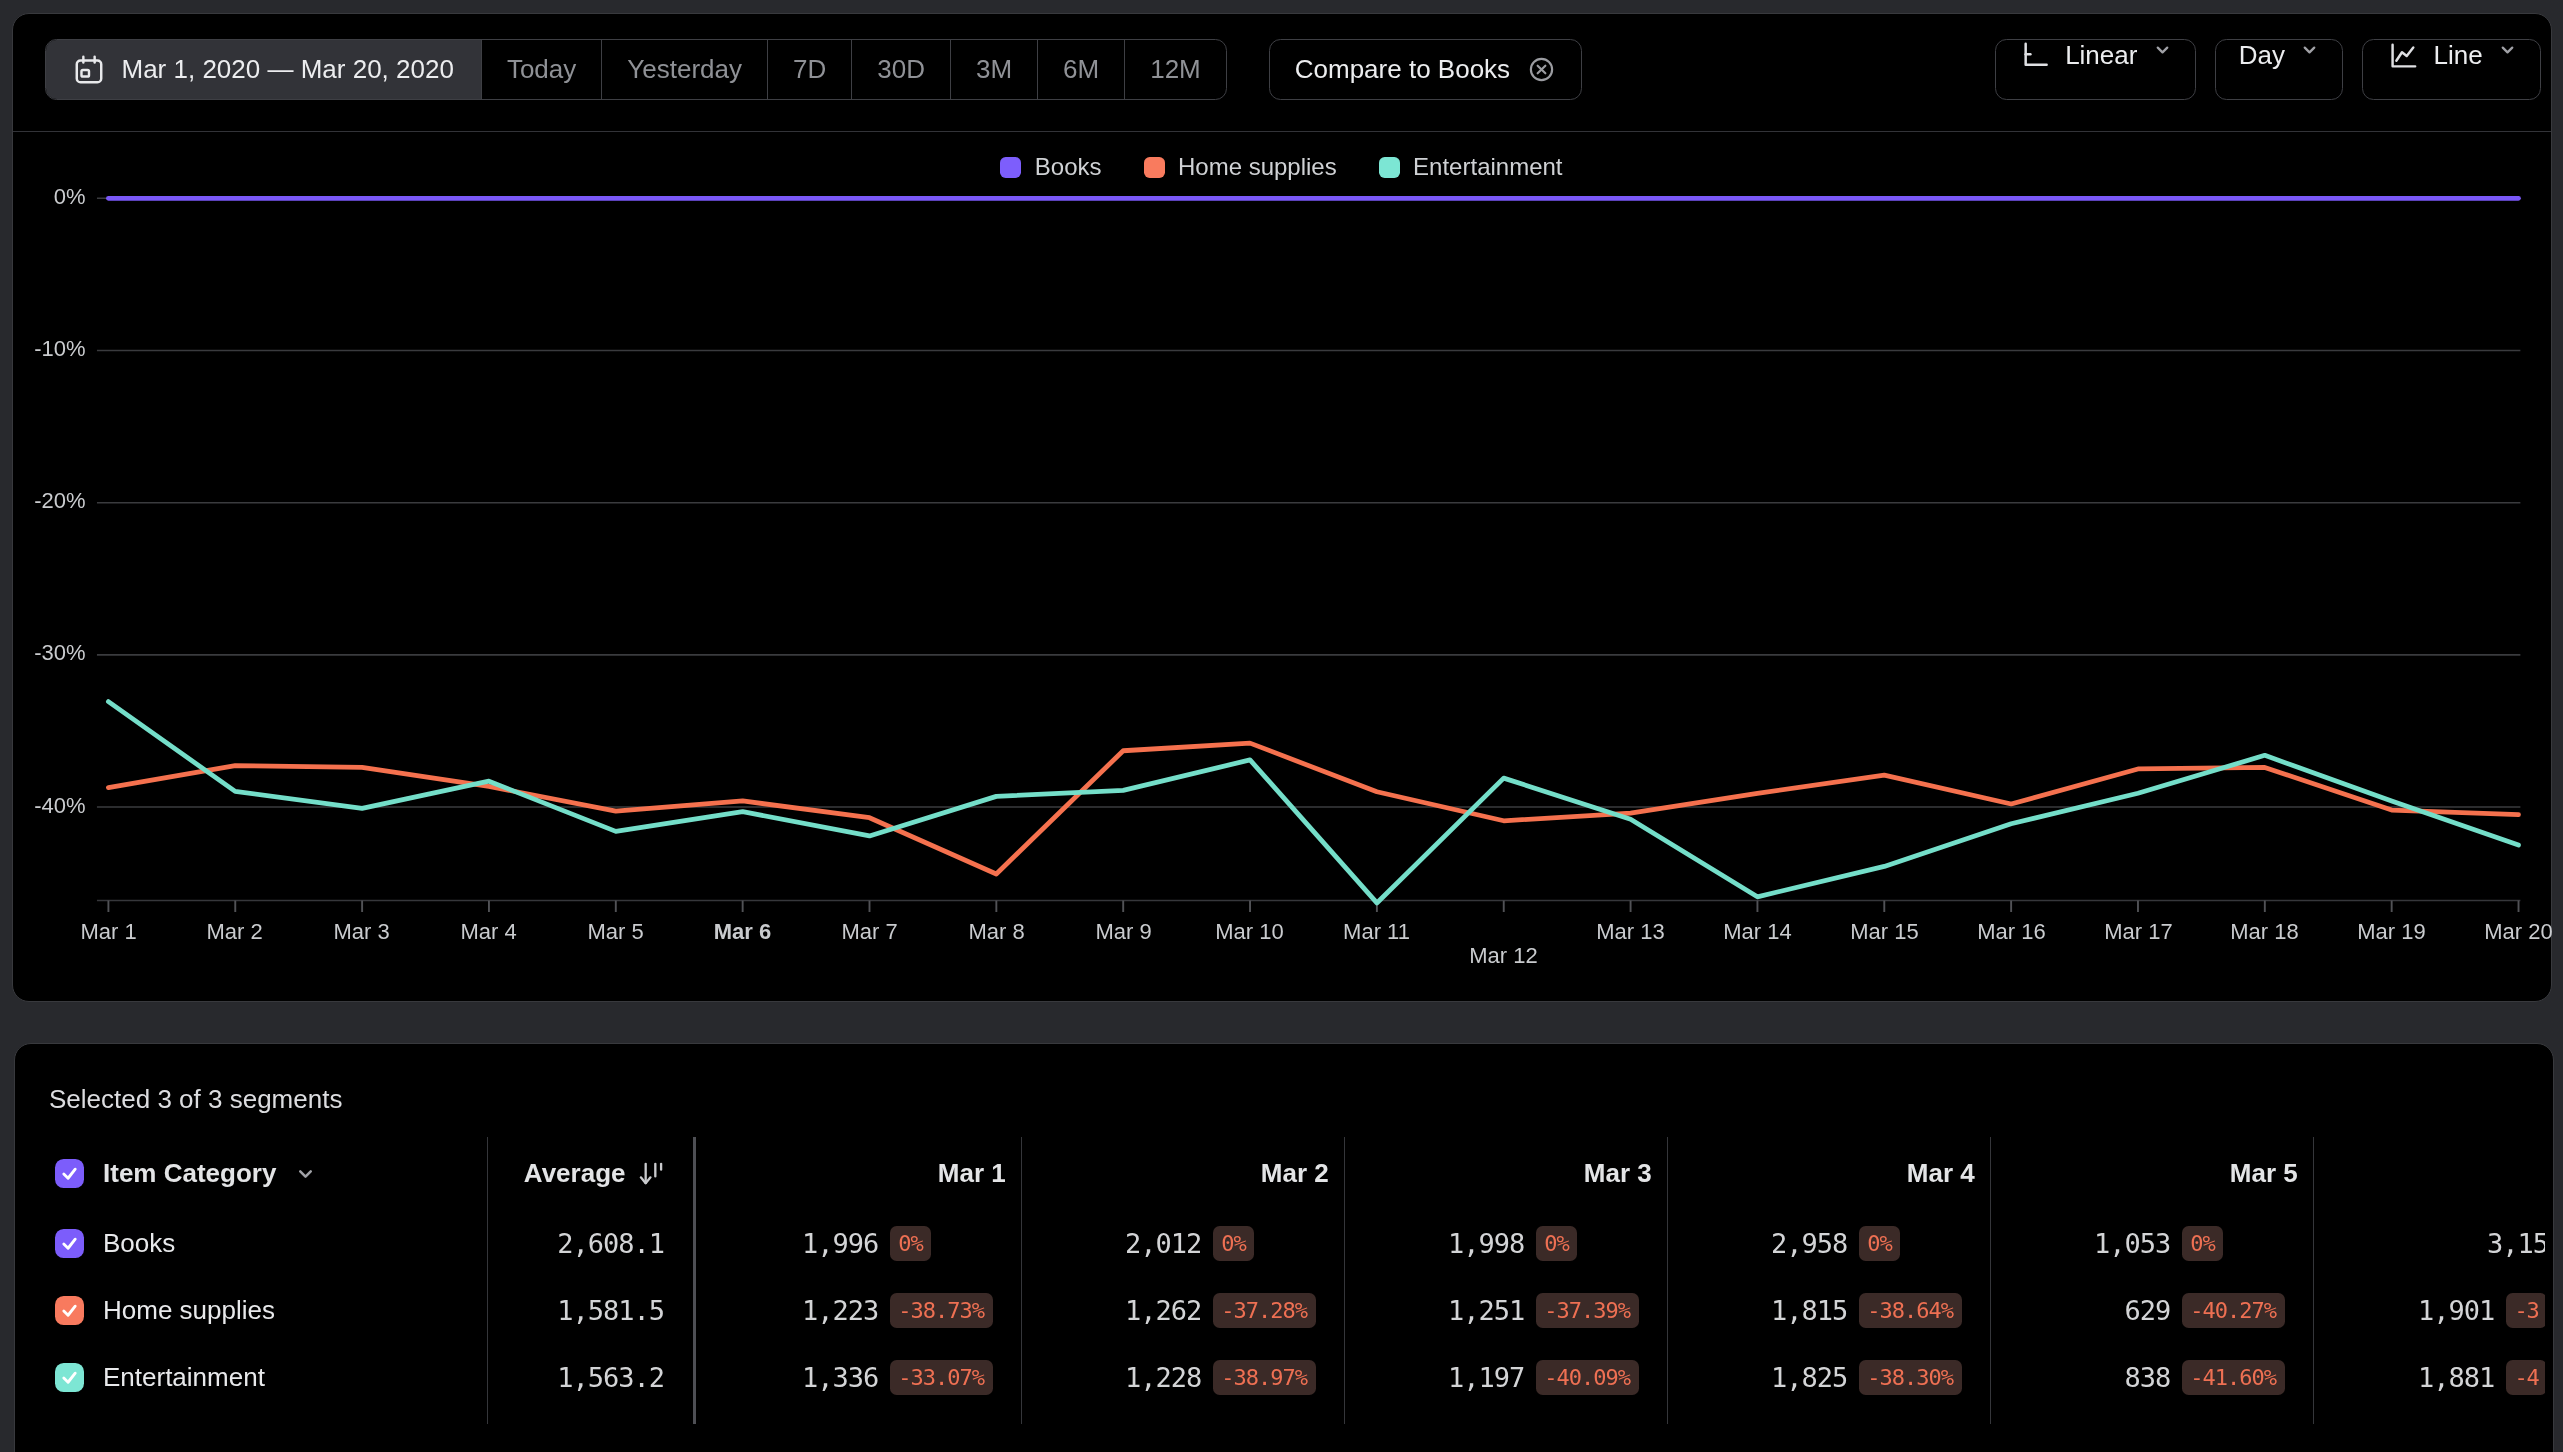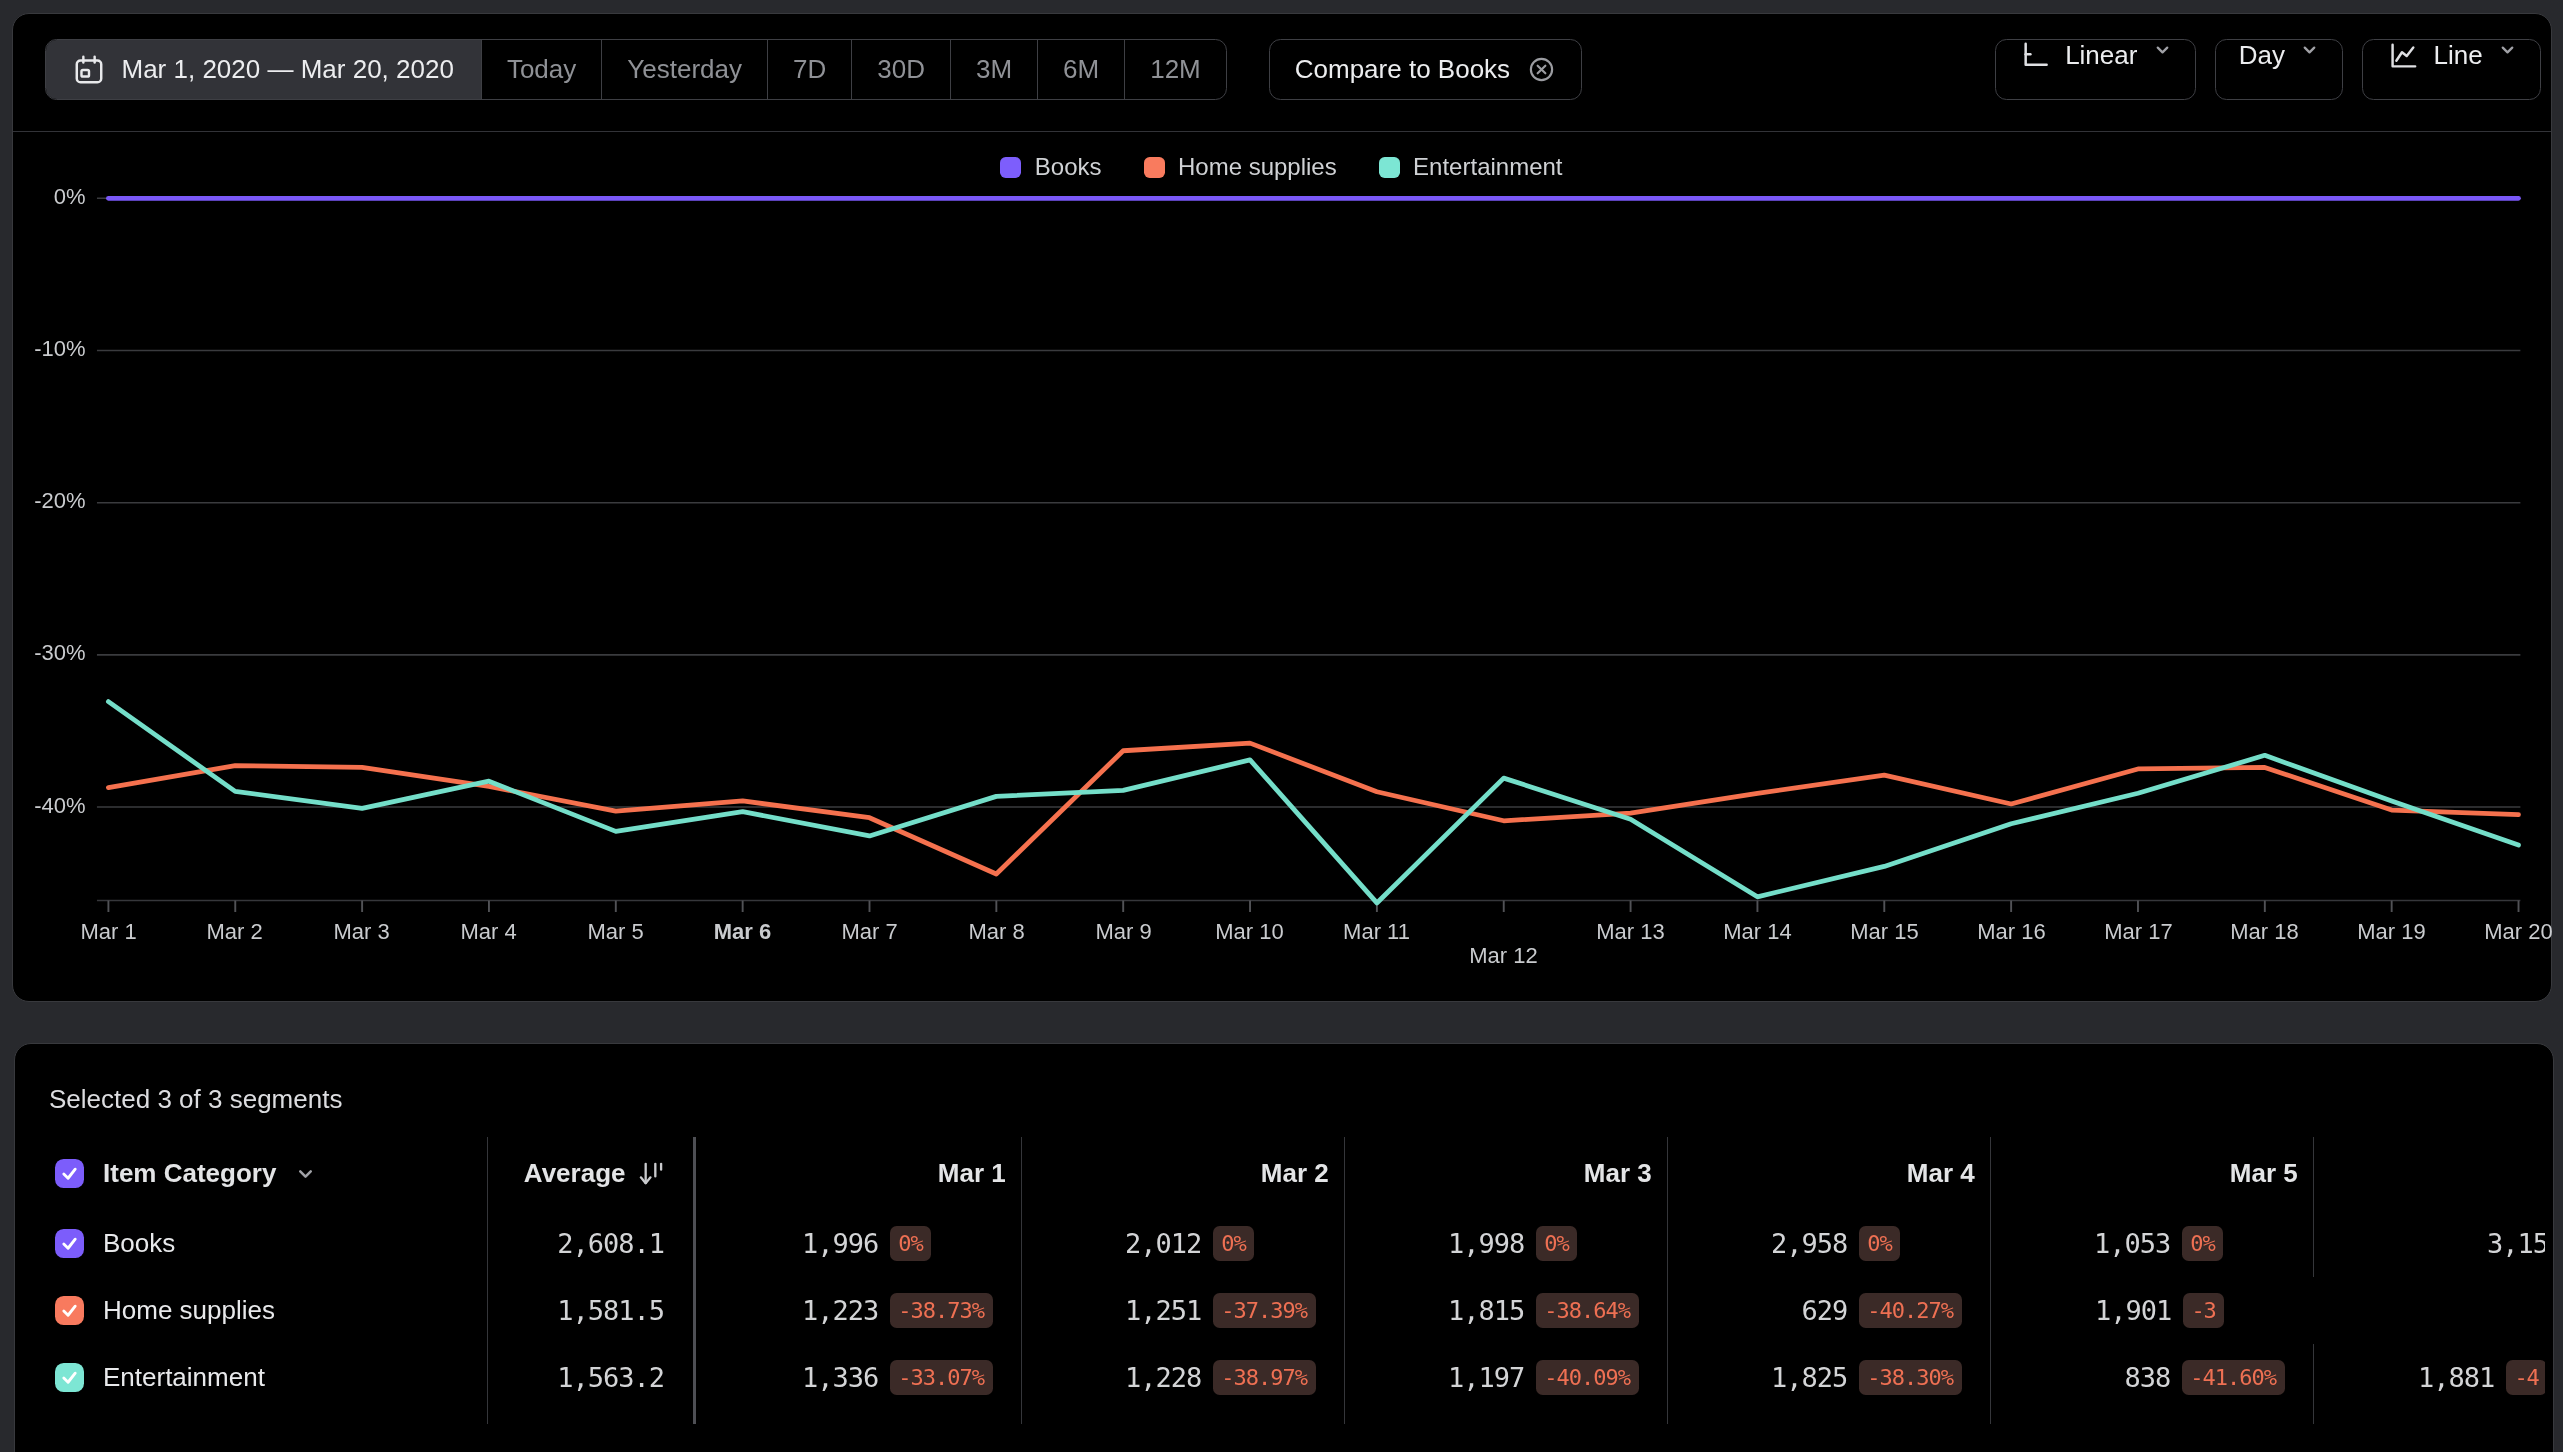--- a/index.html
+++ b/index.html
@@ -321,20 +321,26 @@
         <div class="cell c-avg">
           <span class="mono avg-val">1,581.5</span>
         </div>
         <div class="cell c-day c-m1">
           <span class="mono val">1,223</span>
           <span class="badge-box">
             <span class="mono badge">-38.73%</span>
           </span>
         </div>
         <div class="cell c-day">
+          <span class="mono val">1,262</span>
+          <span class="badge-box">
+            <span class="mono badge">-37.28%</span>
+          </span>
+        </div>
+        <div class="cell c-day">
           <span class="mono val">1,251</span>
           <span class="badge-box">
             <span class="mono badge">-37.39%</span>
           </span>
         </div>
         <div class="cell c-day">
           <span class="mono val">1,815</span>
           <span class="badge-box">
             <span class="mono badge">-38.64%</span>
           </span>

